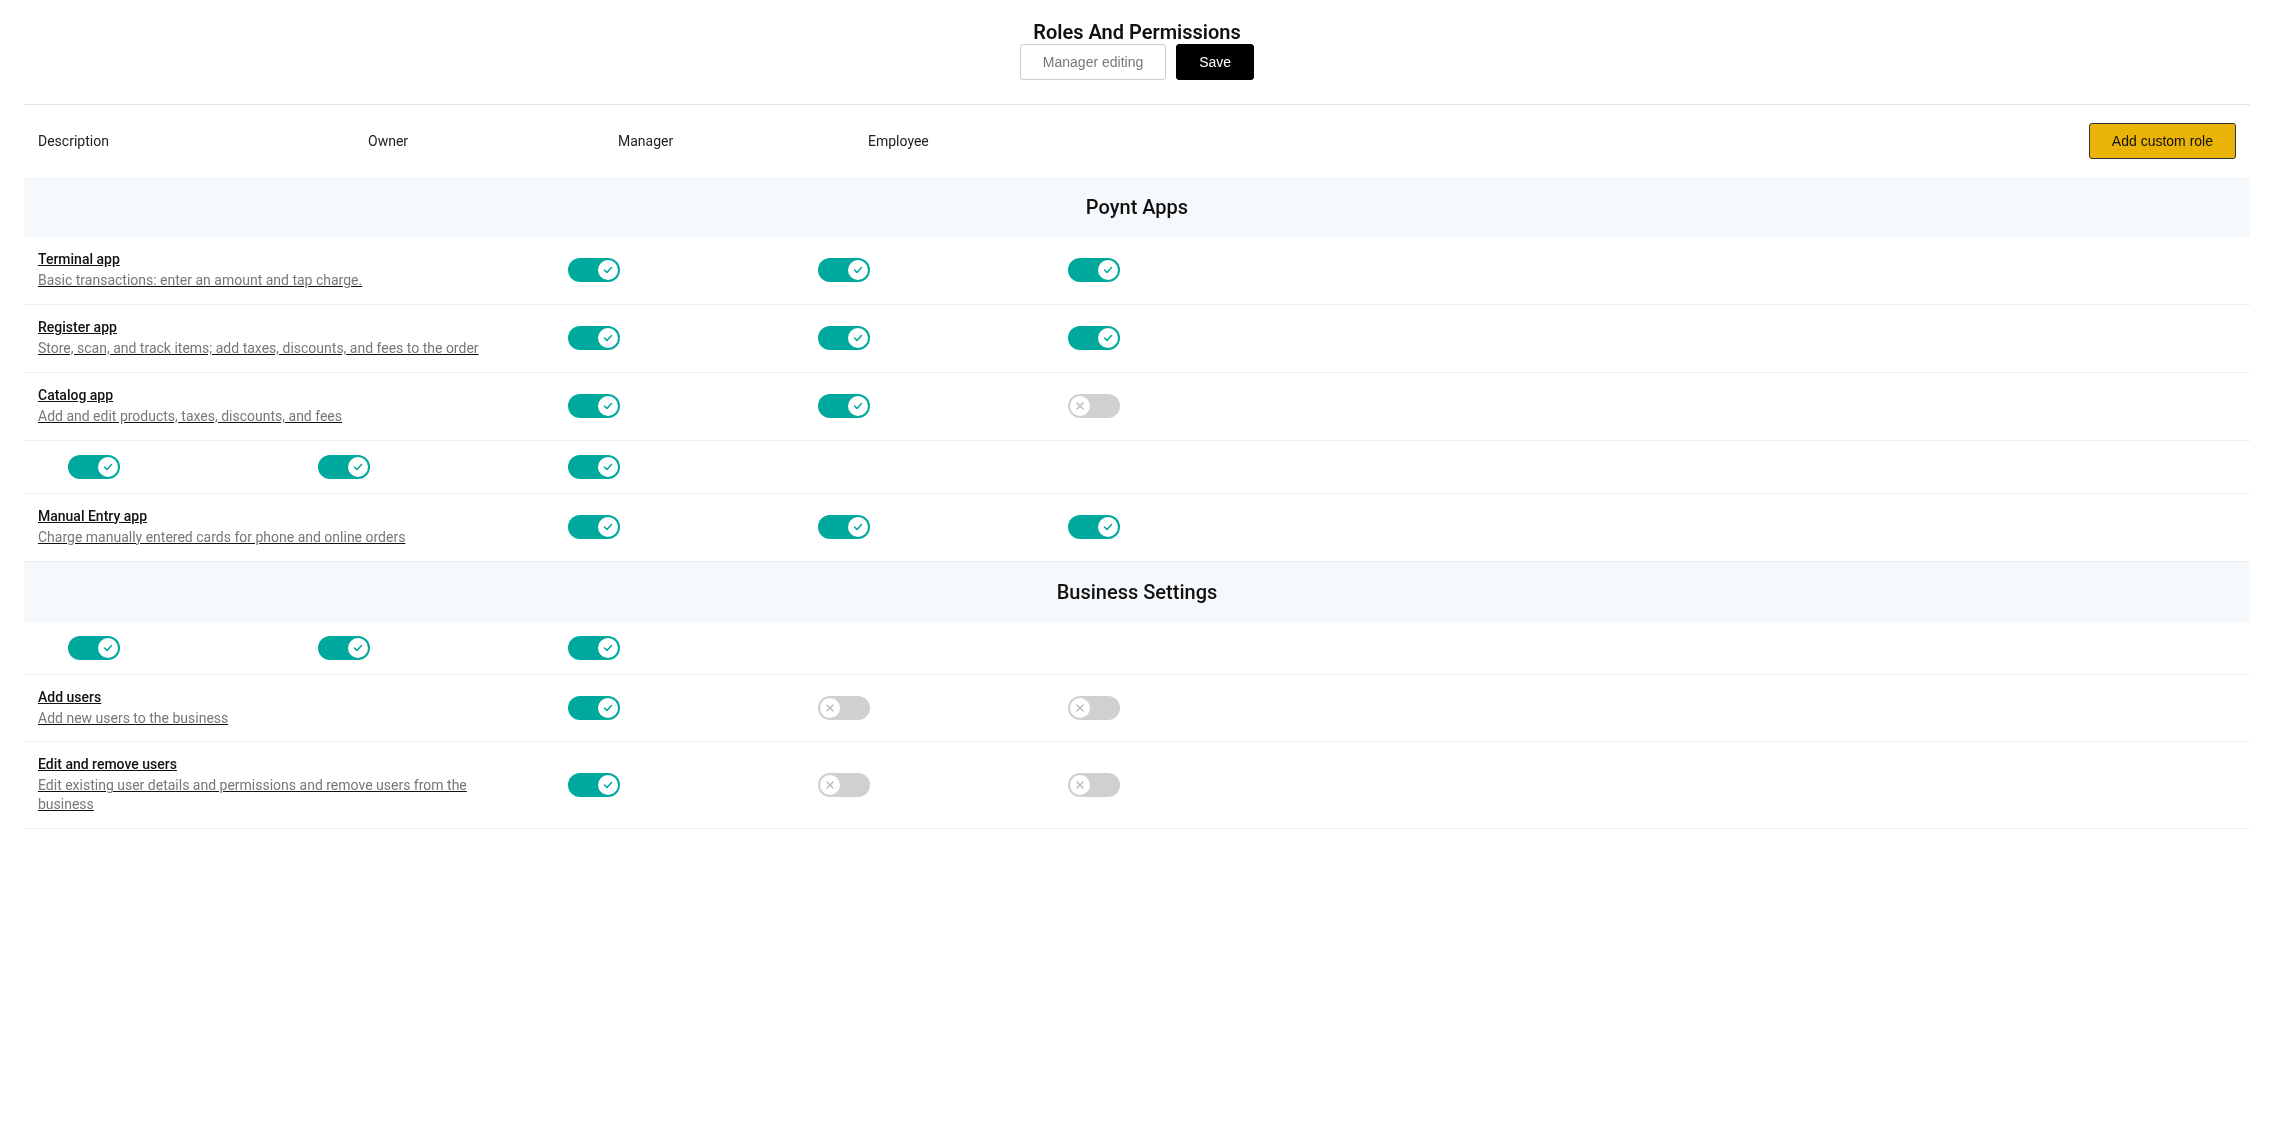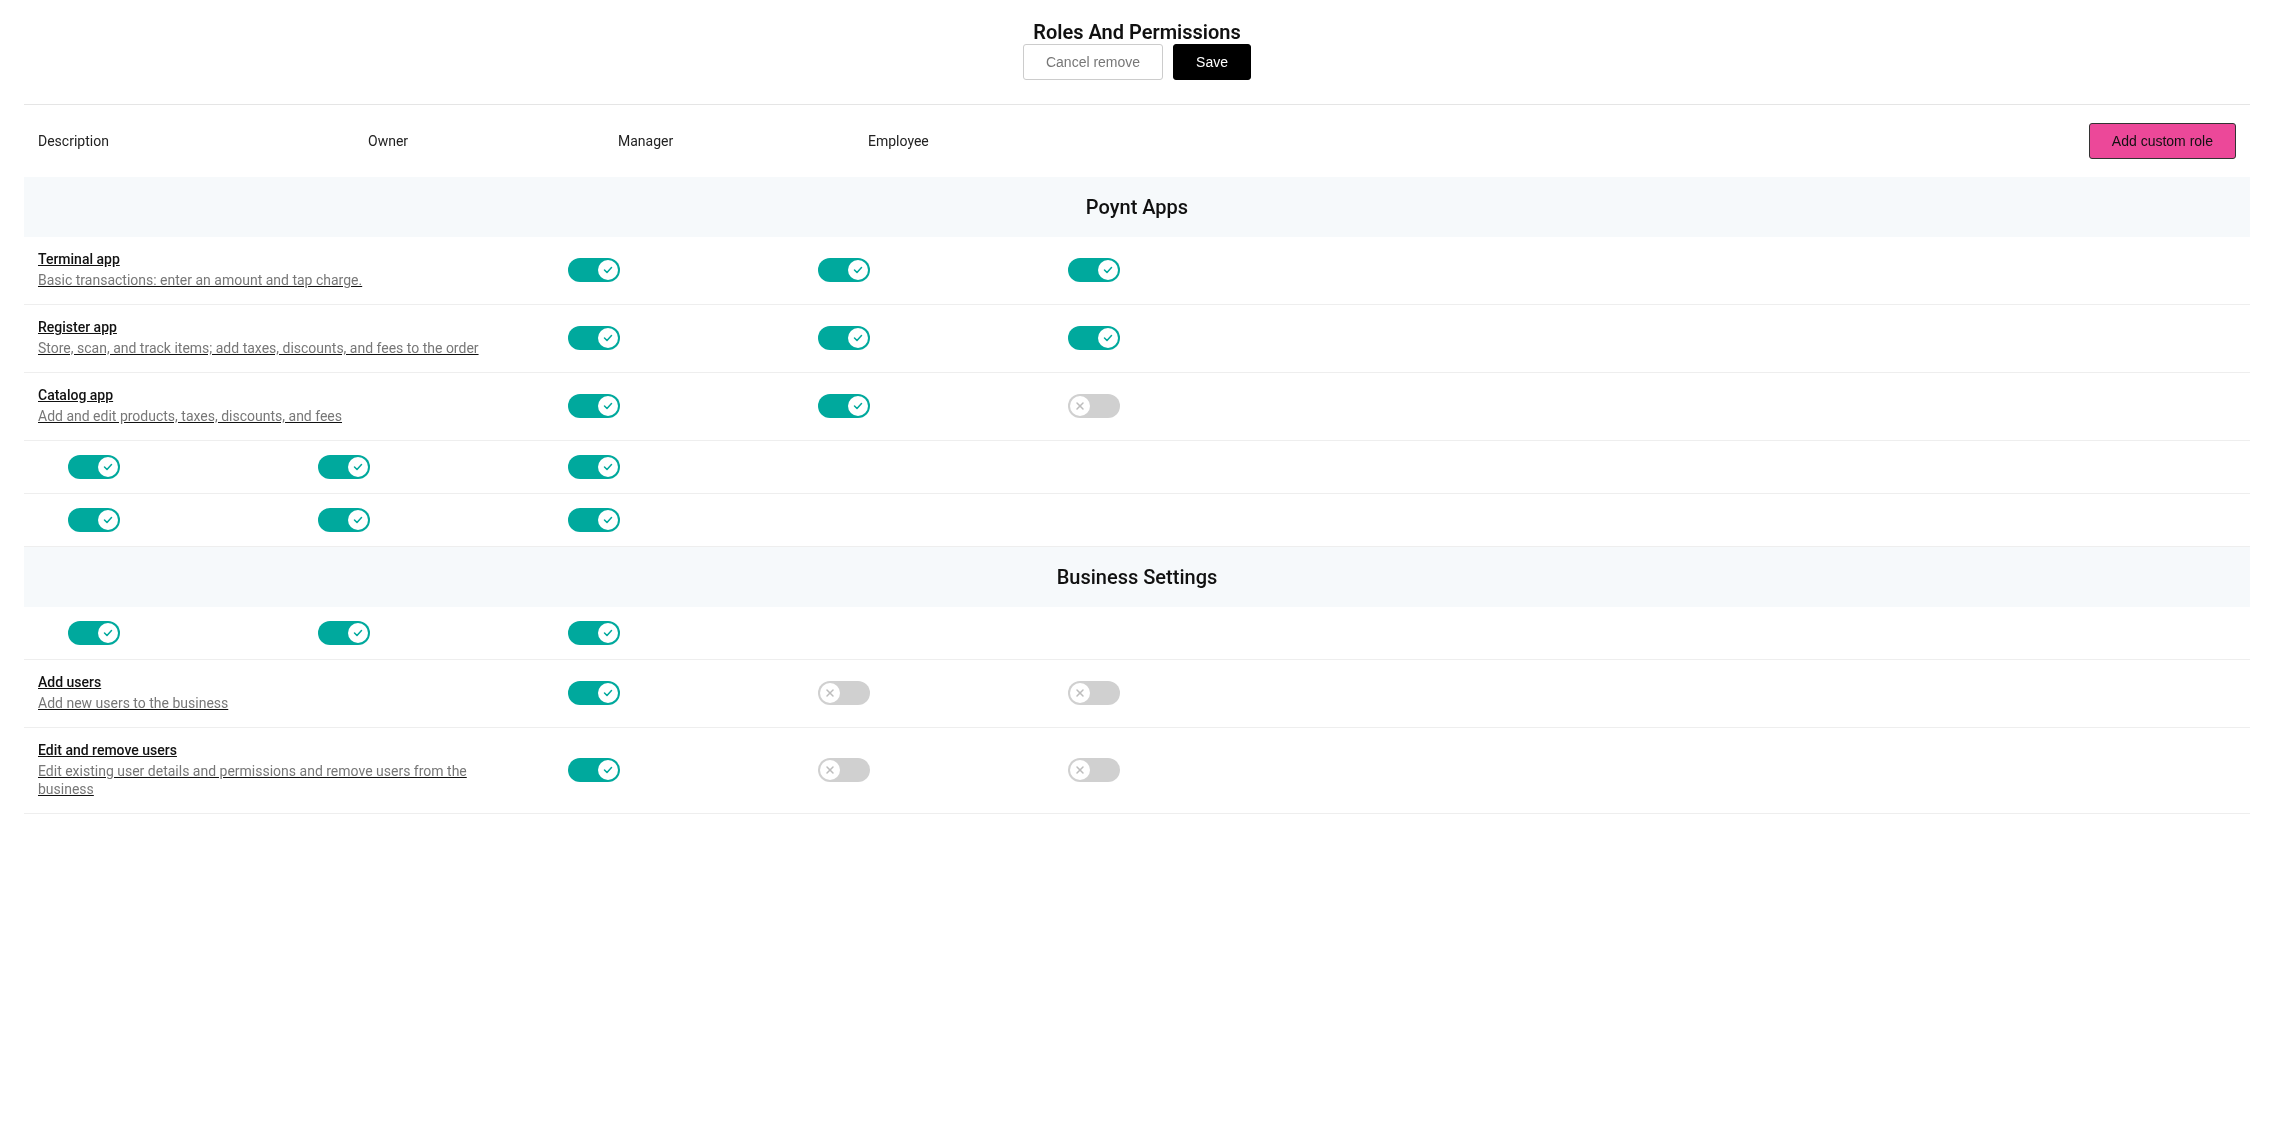--- a/index.html
+++ b/index.html
@@ -34,21 +34,21 @@
     background: #fff;
     color: #777;
     border: 1px solid #ccc;
   }
   .btn-save {
     background: #000;
     color: #fff;
     border: 1px solid #000;
   }
   .btn-outline {
-    background: #ec4899;
+    background: #eab308;
     color: #111;
     border: 1px solid #333;
   }
 
   .roles-head {
     display: flex;
     align-items: center;
     padding: 18px 14px 18px 14px;
   }
   .col-desc { flex: 0 0 330px; }
@@ -102,21 +102,21 @@
   .toggle-wrap-3 { margin-left: 30px; }
 </style>
 </head>
 <body>
 
 <div class="page">
 
   <div class="header-row">
     <div class="page-title">Roles And Permissions</div>
     <div class="hdr-buttons">
-      <button class="btn btn-cancel">Cancel remove</button>
+      <button class="btn btn-cancel">Manager editing</button>
       <button class="btn btn-save">Save</button>
     </div>
   </div>
 
   <div class="roles-head">
     <div class="col-desc role-h">Description</div>
     <div class="col-role role-h">Owner</div>
     <div class="col-role role-h">Manager</div>
     <div class="col-role role-h">Employee</div>
     <div class="col-add">
@@ -281,20 +281,24 @@
                   <svg viewBox="0 0 24 24" fill="none" stroke-width="3" stroke-linecap="round" stroke-linejoin="round">
                     <polyline points="5 12 10 17 19 7"></polyline>
                   </svg>
                 </div>
               </div>
             </div>
           </div>
         </div>
       </div>
       <div class="perm-row">
+        <div class="perm-desc">
+          <div class="perm-title">Manual Entry app</div>
+          <div class="perm-sub">Charge manually entered cards for phone and online orders</div>
+        </div>
         <div class="perm-toggles">
           <div class="toggle-cell">
             <div class="toggle-wrap-1">
               <div class="toggle on">
                 <div class="knob">
                   <svg viewBox="0 0 24 24" fill="none" stroke-width="3" stroke-linecap="round" stroke-linejoin="round">
                     <polyline points="5 12 10 17 19 7"></polyline>
                   </svg>
                 </div>
               </div>

